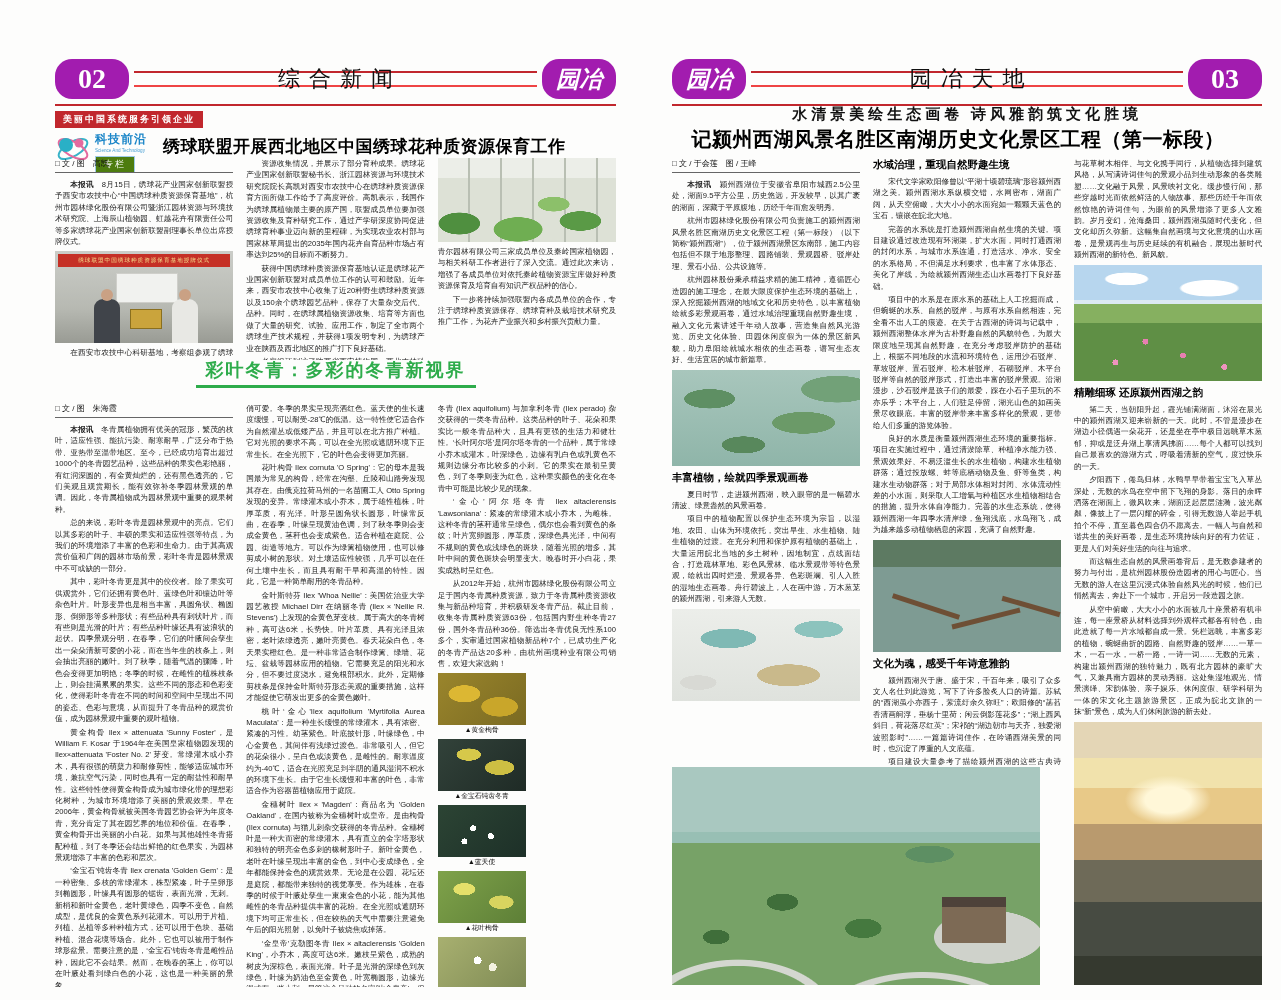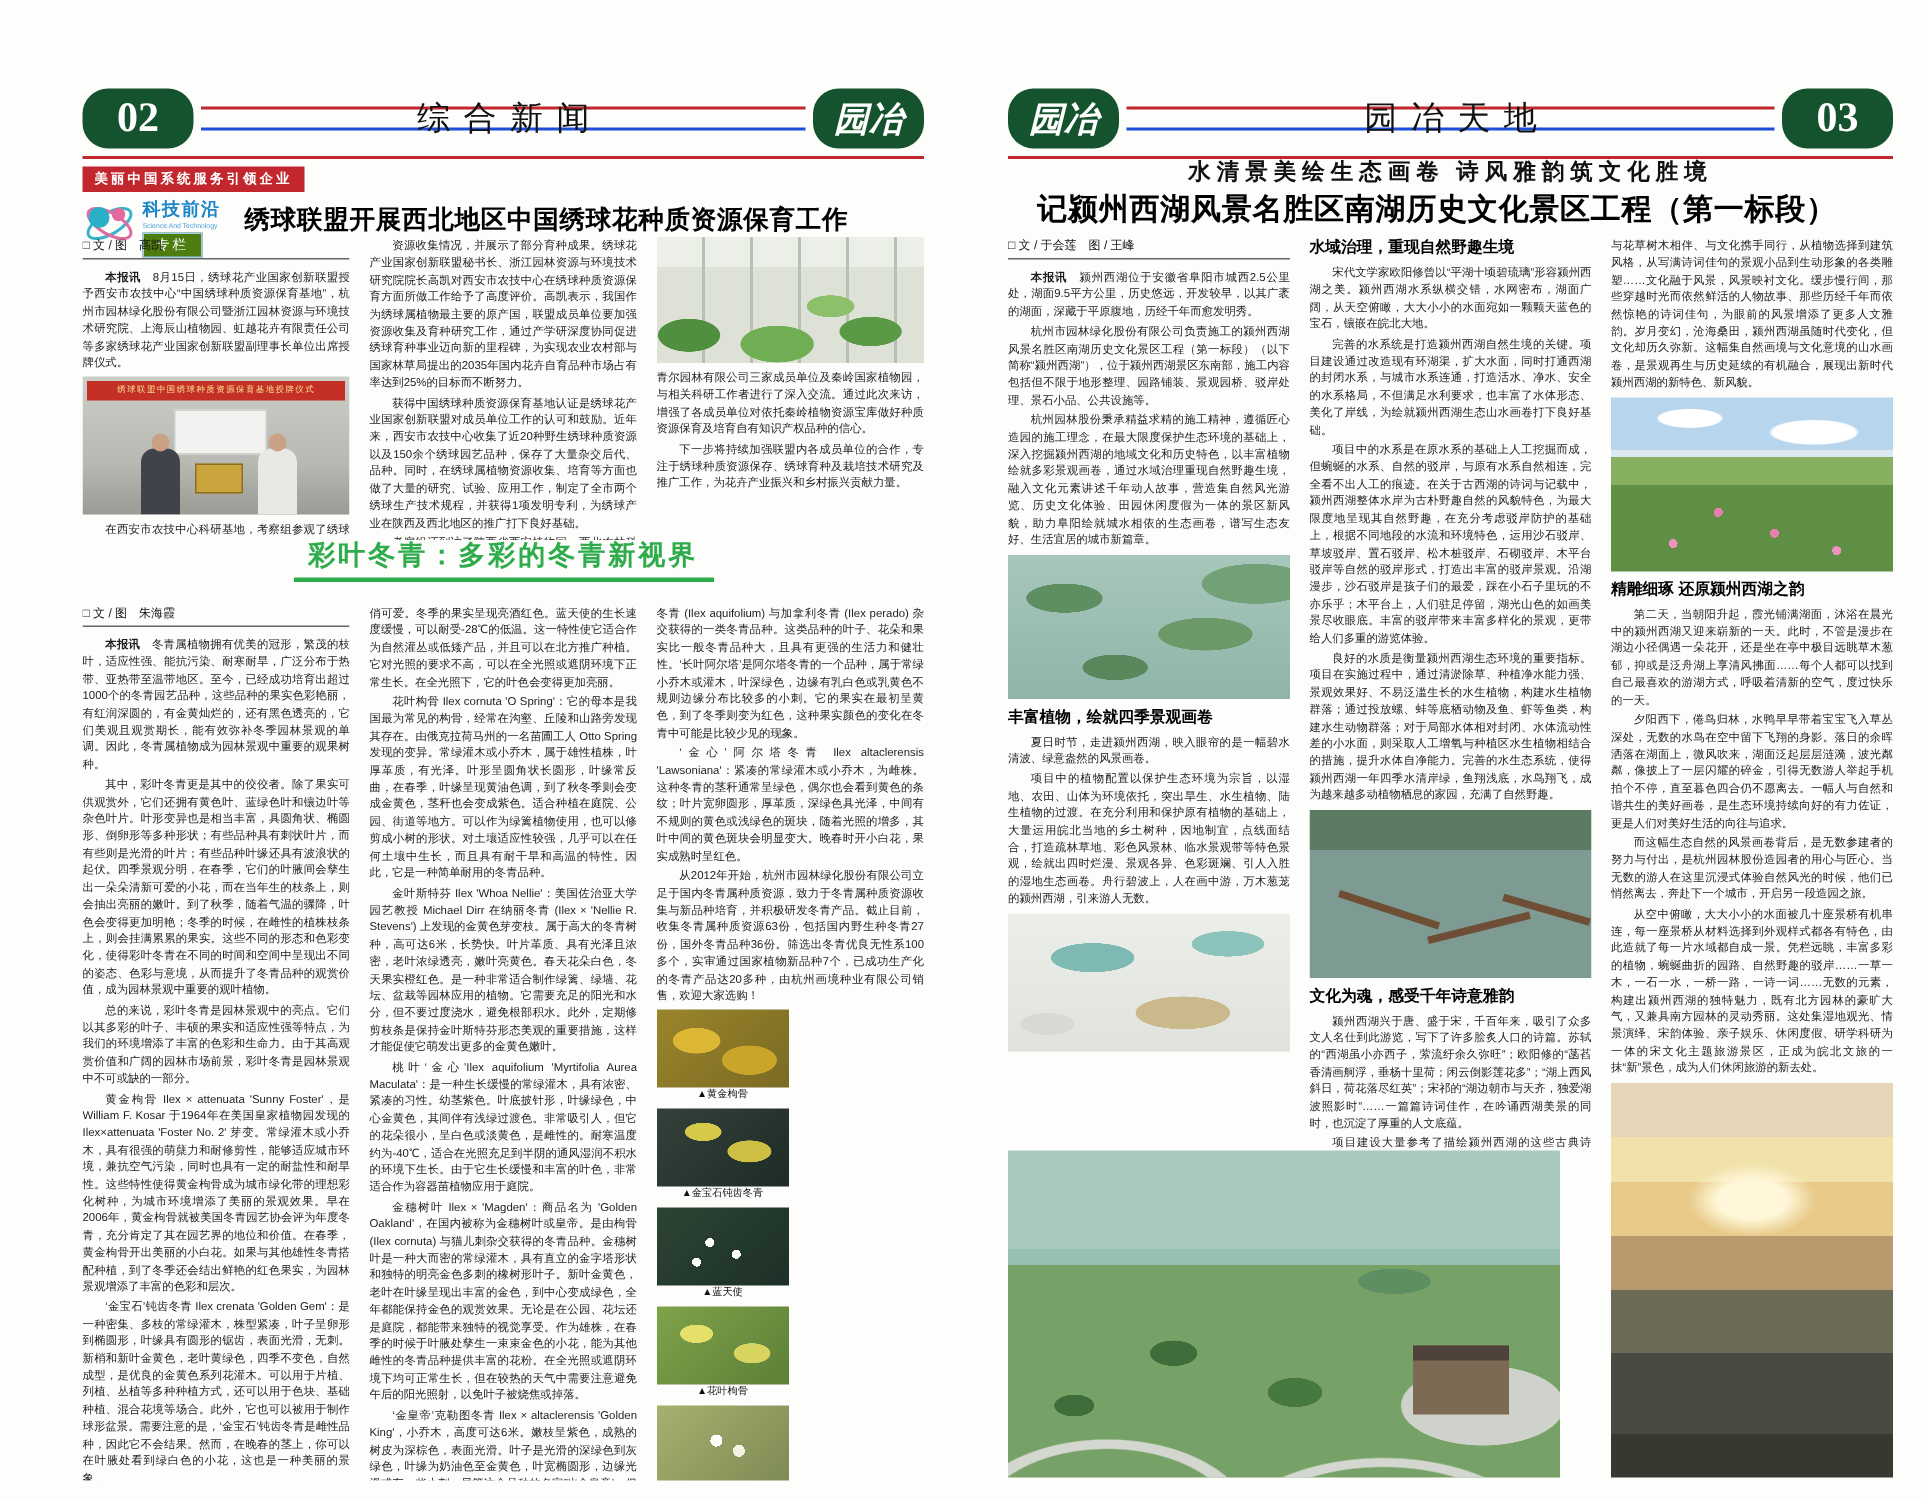--- a/index.html
+++ b/index.html
@@ -4,24 +4,24 @@
 <style>
   html,body{margin:0;padding:0;}
   body{width:1281px;height:1000px;position:relative;background:#fdfdfc;
        font-family:"Liberation Sans",sans-serif;color:#1a1a1a;overflow:hidden;}
   .page{position:absolute;top:55px;}
   #pageL{left:55px;width:561px;height:935px;}
   #pageR{left:672px;width:590px;height:935px;}
 
   
   .hdr{position:absolute;top:4px;left:0;right:0;height:40px;display:flex;align-items:stretch;}
-  .hbox{background:#14532d;color:#fff;width:74px;display:flex;align-items:center;justify-content:center;flex:none;border-radius:17px;}
+  .hbox{background:#a21caf;color:#fff;width:74px;display:flex;align-items:center;justify-content:center;flex:none;border-radius:17px;}
   .hnum{font-size:28px;font-weight:bold;font-family:"Liberation Serif",serif;}
   .hmast{font-size:23px;font-weight:bold;font-style:italic;font-family:cursive;}
-  .hmid{flex:1;margin:12px 5px;border-top:2px solid #c1272d;border-bottom:2px solid #1d4ed8;
+  .hmid{flex:1;margin:12px 5px;border-top:2px solid #c1272d;border-bottom:2px solid #ef4444;
         display:flex;align-items:center;justify-content:center;font-size:22px;letter-spacing:9px;
         text-indent:9px;font-family:"Liberation Serif",serif;color:#111;}
   .hline{position:absolute;top:49px;left:0;right:0;height:2px;background:#c1272d;}
   .badge{position:absolute;top:56px;left:0;background:#c1272d;color:#fff;font-size:9px;
          padding:2px 8px;letter-spacing:2px;font-weight:bold;}
 
   
   .scilogo{position:absolute;top:76px;left:0;width:100px;}
   .sci-row{display:flex;align-items:flex-start;}
   .sci-txt{margin-left:4px;}
@@ -185,22 +185,22 @@
   </div>
 
   <div class="gtitle">
     <span>彩叶冬青：多彩的冬青新视界</span>
   </div>
 
   <div class="cols" id="a2cols">
     <div class="col colH">
       <div class="byline">□ 文 / 图　朱海霞</div>
       <p class="bp"><b>本报讯　</b><span>冬青属植物拥有优美的冠形，繁茂的枝叶，适应性强、能抗污染、耐寒耐旱，广泛分布于热带、亚热带至温带地区。至今，已经成功培育出超过1000个的冬青园艺品种，这些品种的果实色彩艳丽，有红润深圆的，有金黄灿烂的，还有黑色透亮的，它们美观且观赏期长，能有效弥补冬季园林景观的单调。因此，冬青属植物成为园林景观中重要的观果树种。</span></p>
+      <p class="bp">总的来说，彩叶冬青是园林景观中的亮点。它们以其多彩的叶子、丰硕的果实和适应性强等特点，为我们的环境增添了丰富的色彩和生命力。由于其高观赏价值和广阔的园林市场前景，彩叶冬青是园林景观中不可或缺的一部分。</p>
       <p class="bp">其中，彩叶冬青更是其中的佼佼者。除了果实可供观赏外，它们还拥有黄色叶、蓝绿色叶和镶边叶等杂色叶片。叶形变异也是相当丰富，具圆角状、椭圆形、倒卵形等多种形状；有些品种具有刺状叶片，而有些则是光滑的叶片；有些品种叶缘还具有波浪状的起伏。四季景观分明，在春季，它们的叶腋间会孳生出一朵朵清新可爱的小花，而在当年生的枝条上，则会抽出亮丽的嫩叶。到了秋季，随着气温的骤降，叶色会变得更加明艳；冬季的时候，在雌性的植株枝条上，则会挂满累累的果实。这些不同的形态和色彩变化，使得彩叶冬青在不同的时间和空间中呈现出不同的姿态、色彩与意境，从而提升了冬青品种的观赏价值，成为园林景观中重要的观叶植物。</p>
-      <p class="bp">总的来说，彩叶冬青是园林景观中的亮点。它们以其多彩的叶子、丰硕的果实和适应性强等特点，为我们的环境增添了丰富的色彩和生命力。由于其高观赏价值和广阔的园林市场前景，彩叶冬青是园林景观中不可或缺的一部分。</p>
       <p class="bp">黄金枸骨 Ilex × attenuata 'Sunny Foster'，是 William F. Kosar 于1964年在美国皇家植物园发现的 Ilex×attenuata 'Foster No. 2' 芽变。常绿灌木或小乔木，具有很强的萌蘖力和耐修剪性，能够适应城市环境，兼抗空气污染，同时也具有一定的耐盐性和耐旱性。这些特性使得黄金枸骨成为城市绿化带的理想彩化树种，为城市环境增添了美丽的景观效果。早在2006年，黄金枸骨就被美国冬青园艺协会评为年度冬青，充分肯定了其在园艺界的地位和价值。在春季，黄金枸骨开出美丽的小白花。如果与其他雄性冬青搭配种植，到了冬季还会结出鲜艳的红色果实，为园林景观增添了丰富的色彩和层次。</p>
       <p class="bp">‘金宝石’钝齿冬青 Ilex crenata 'Golden Gem'：是一种密集、多枝的常绿灌木，株型紧凑，叶子呈卵形到椭圆形，叶缘具有圆形的锯齿，表面光滑，无刺。新梢和新叶金黄色，老叶黄绿色，四季不变色，自然成型，是优良的金黄色系列花灌木。可以用于片植、列植、丛植等多种种植方式，还可以用于色块、基础种植、混合花境等场合。此外，它也可以被用于制作球形盆景。需要注意的是，‘金宝石’钝齿冬青是雌性品种，因此它不会结果。然而，在晚春的茎上，你可以在叶腋处看到绿白色的小花，这也是一种美丽的景象。</p>
 
     </div>
     <div class="col colH">
       <p class="bp" style="text-indent:0">俏可爱。冬季的果实呈现亮酒红色。蓝天使的生长速度缓慢，可以耐受-28℃的低温。这一特性使它适合作为自然灌丛或低矮产品，并且可以在北方推广种植。它对光照的要求不高，可以在全光照或遮阴环境下正常生长。在全光照下，它的叶色会变得更加亮丽。</p>
       <p class="bp">花叶构骨 Ilex cornuta 'O Spring'：它的母本是我国最为常见的构骨，经常在沟壑、丘陵和山路旁发现其存在。由俄克拉荷马州的一名苗圃工人 Otto Spring 发现的变异。常绿灌木或小乔木，属于雄性植株，叶厚革质，有光泽。叶形呈圆角状长圆形，叶缘常反曲，在春季，叶缘呈现黄油色调，到了秋冬季则会变成金黄色，茎秆也会变成紫色。适合种植在庭院、公园、街道等地方。可以作为绿篱植物使用，也可以修剪成小树的形状。对土壤适应性较强，几乎可以在任何土壤中生长，而且具有耐干旱和高温的特性。因此，它是一种简单耐用的冬青品种。</p>
       <p class="bp">金叶斯特芬 Ilex 'Whoa Nellie'：美国佐治亚大学园艺教授 Michael Dirr 在纳丽冬青 (Ilex × 'Nellie R. Stevens') 上发现的金黄色芽变枝。属于高大的冬青树种，高可达6米，长势快。叶片革质、具有光泽且浓密，老叶浓绿透亮，嫩叶亮黄色。春天花朵白色，冬天果实橙红色。是一种非常适合制作绿篱、绿墙、花坛、盆栽等园林应用的植物。它需要充足的阳光和水分，但不要过度浇水，避免根部积水。此外，定期修剪枝条是保持金叶斯特芬形态美观的重要措施，这样才能促使它萌发出更多的金黄色嫩叶。</p>
       <p class="bp">桃叶‘金心’Ilex aquifolium 'Myrtifolia Aurea Maculata'：是一种生长缓慢的常绿灌木，具有浓密、紧凑的习性。幼茎紫色。叶底披针形，叶缘绿色，中心金黄色，其间伴有浅绿过渡色。非常吸引人，但它的花朵很小，呈白色或淡黄色，是雌性的。耐寒温度约为-40℃，适合在光照充足到半阴的通风湿润不积水的环境下生长。由于它生长缓慢和丰富的叶色，非常适合作为容器苗植物应用于庭院。</p>
       <p class="bp">金穗树叶 Ilex × 'Magden'：商品名为 'Golden Oakland'，在国内被称为金穗树叶或皇帝。是由枸骨 (Ilex cornuta) 与猫儿刺杂交获得的冬青品种。金穗树叶是一种大而密的常绿灌木，具有直立的金字塔形状和独特的明亮金色多刺的橡树形叶子。新叶金黄色，老叶在叶缘呈现出丰富的金色，到中心变成绿色，全年都能保持金色的观赏效果。无论是在公园、花坛还是庭院，都能带来独特的视觉享受。作为雄株，在春季的时候于叶腋处孳生一束束金色的小花，能为其他雌性的冬青品种提供丰富的花粉。在全光照或遮阴环境下均可正常生长，但在较热的天气中需要注意避免午后的阳光照射，以免叶子被烧焦或掉落。</p>

